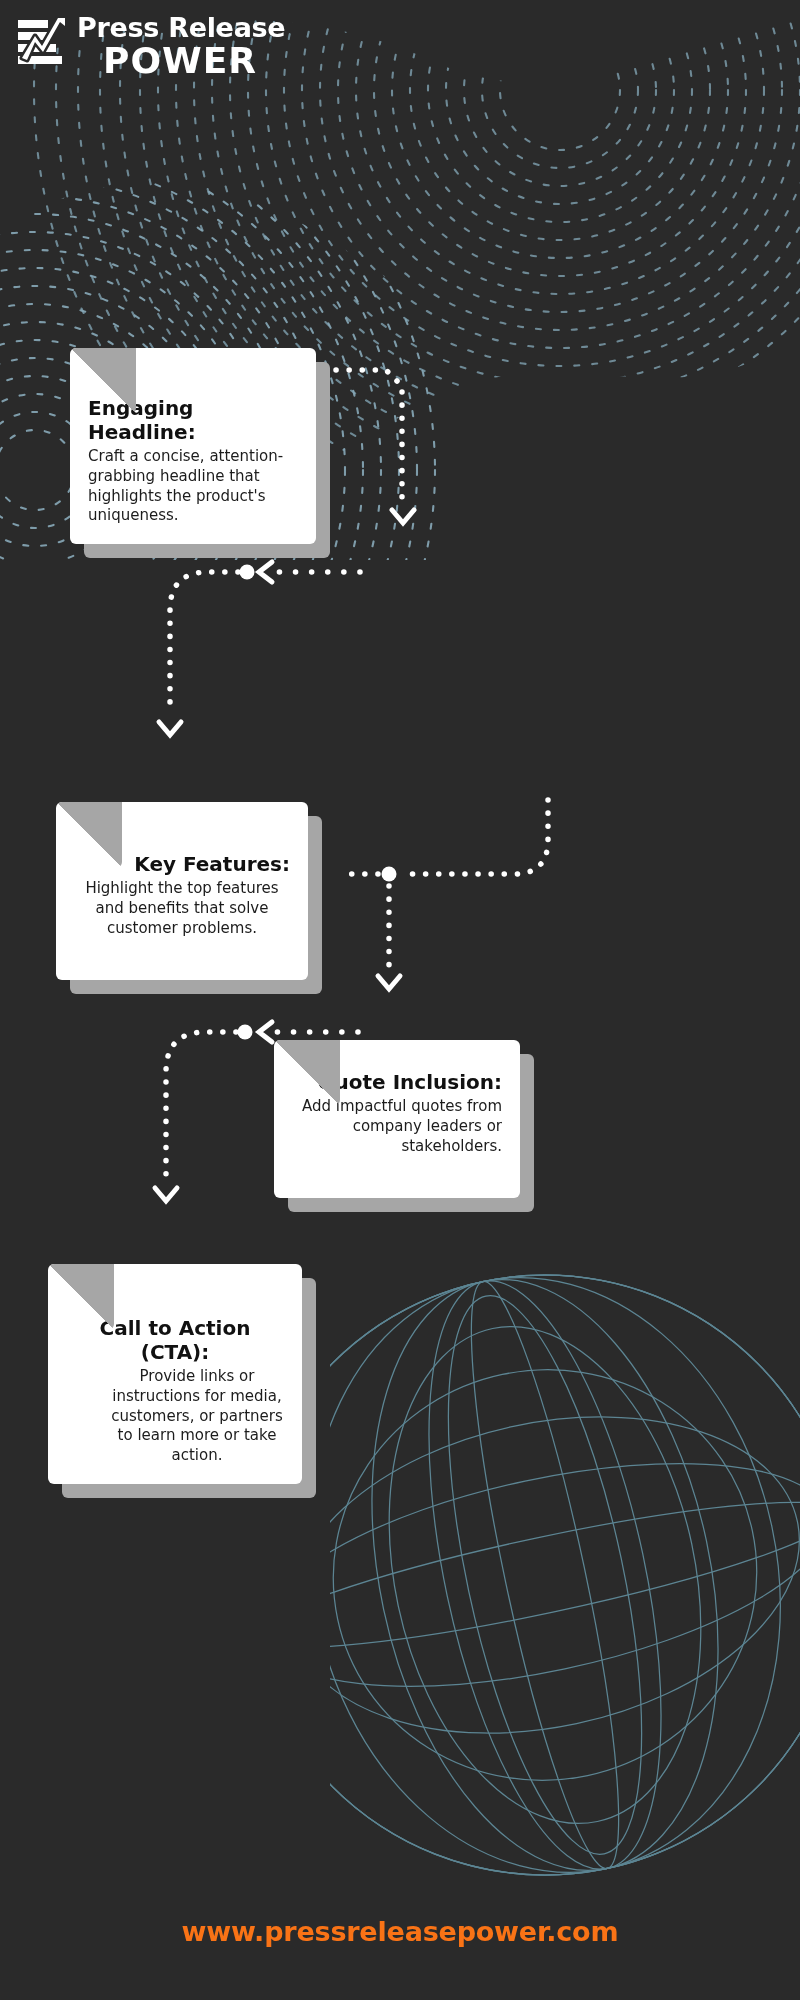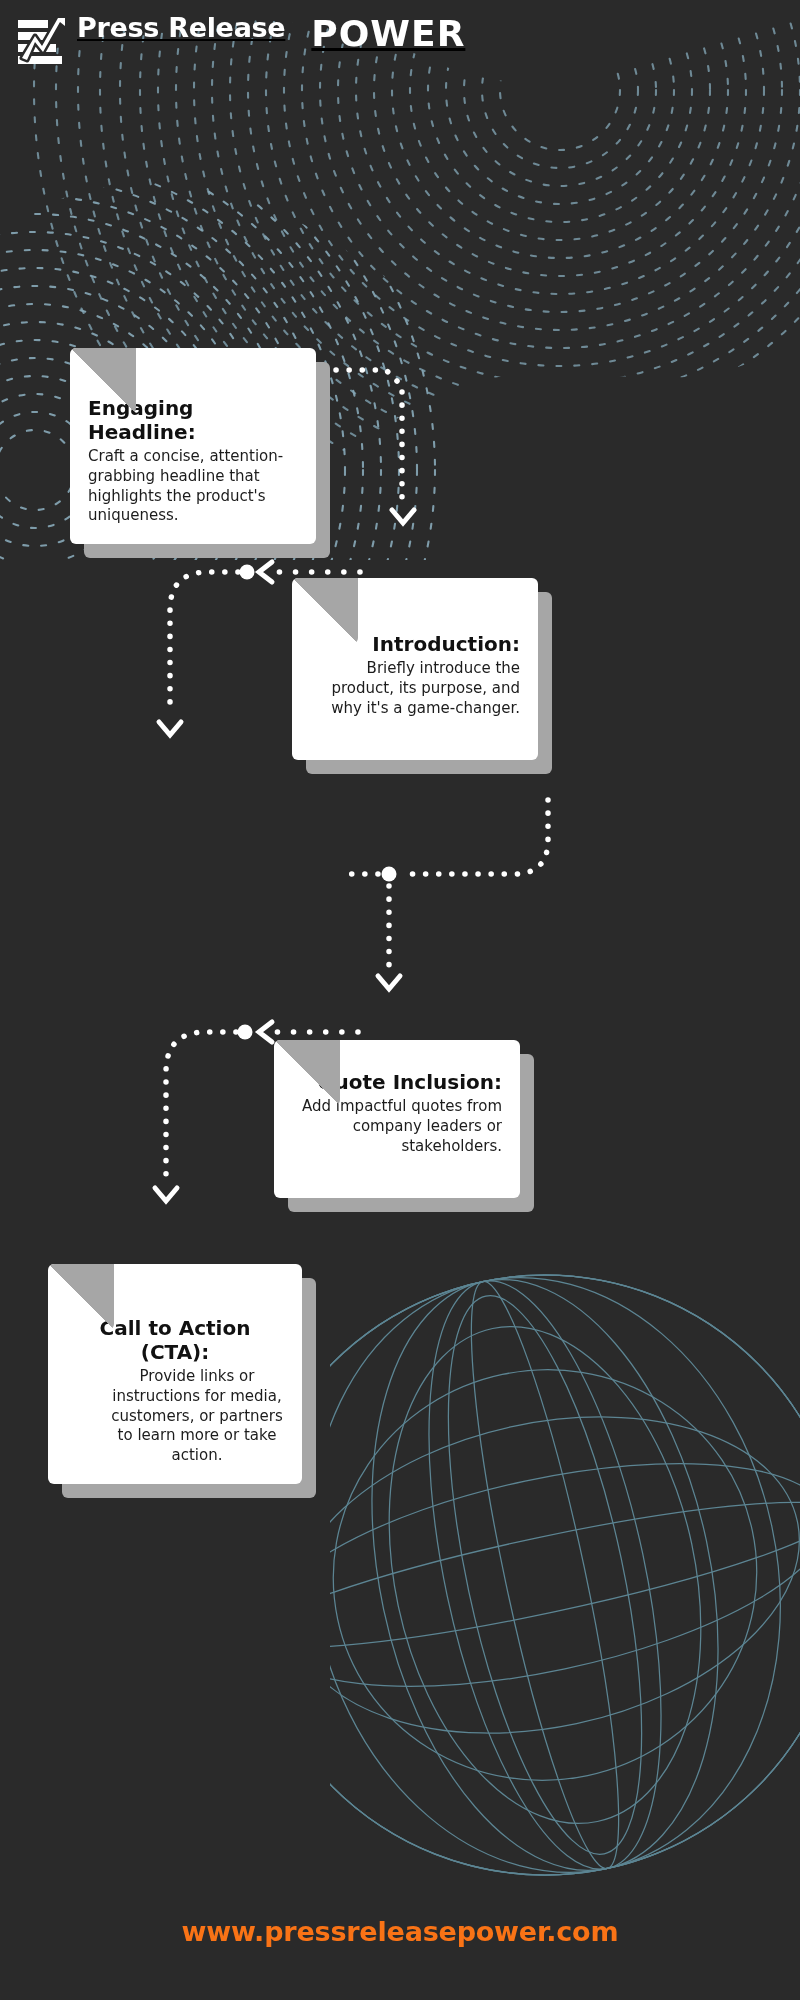--- a/index.html
+++ b/index.html
@@ -12,21 +12,21 @@
   .stage{position:absolute;inset:0;width:800px;height:2000px;}
 
   
   .deco{position:absolute;pointer-events:none;}
   .wave{left:0;top:0;width:800px;height:560px;}
   .globe{left:330px;top:1255px;width:470px;height:640px;}
 
   
   .logo{position:absolute;left:18px;top:14px;display:flex;align-items:flex-start;gap:9px;}
   .logo-mark{width:50px;height:52px;flex:0 0 auto;margin-top:2px;}
-  .logo-text{display:flex;flex-direction:row;line-height:1;text-decoration:underline;}
+  .logo-text{display:flex;flex-direction:column;line-height:1;}
   .logo-line1{
     color:#fff;font-size:27px;font-weight:700;letter-spacing:-0.3px;
     font-family:"DejaVu Sans", sans-serif;
   }
   .logo-line2{
     color:#fff;font-size:36px;font-weight:700;letter-spacing:1px;
     margin-top:2px;margin-left:26px;
     font-family:"DejaVu Sans", sans-serif;
   }
 
@@ -225,29 +225,29 @@
 
   <div class="card align-left" id="card-1">
     <div class="card-shadow"></div>
     <div class="card-body">
       <div class="fold"></div>
       <p class="card-title">Engaging Headline:</p>
       <p class="card-desc">Craft a concise, attention-grabbing headline that highlights the product's uniqueness.</p>
     </div>
   </div>
 
-  <div class="card align-right" id="card-2">
-    <div class="card-shadow"></div>
-    <div class="card-body">
-      <div class="fold"></div>
-      <p class="card-title">Introduction:</p>
-      <p class="card-desc">Briefly introduce the product, its purpose, and why it's a game-changer.</p>
-    </div>
-  </div>
-
+
+  <div class="card align-left" id="card-3">
+    <div class="card-shadow"></div>
+    <div class="card-body">
+      <div class="fold"></div>
+      <p class="card-title" style="text-align:right;">Key Features:</p>
+      <p class="card-desc" style="text-align:center;">Highlight the top features and benefits that solve customer problems.</p>
+    </div>
+  </div>
 
   <div class="card align-right" id="card-4">
     <div class="card-shadow"></div>
     <div class="card-body">
       <div class="fold"></div>
       <p class="card-title">Quote Inclusion:</p>
       <p class="card-desc">Add impactful quotes from company leaders or stakeholders.</p>
     </div>
   </div>
 

